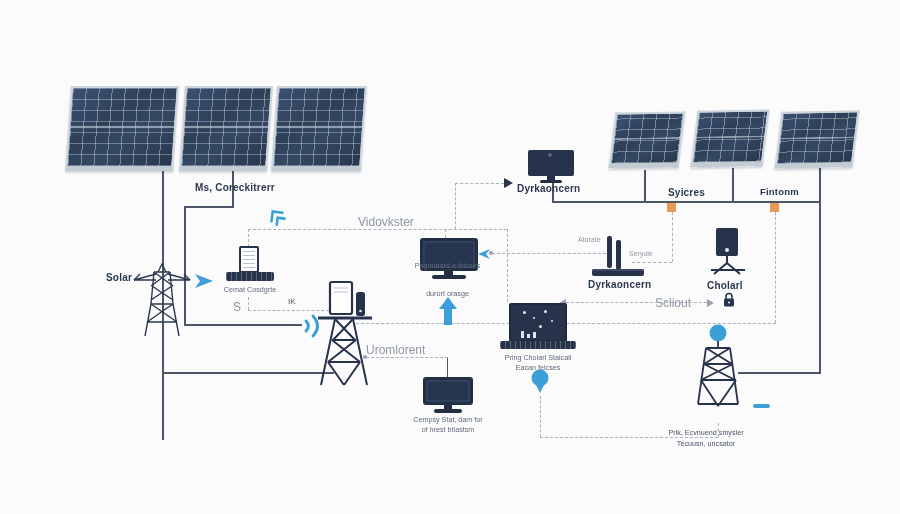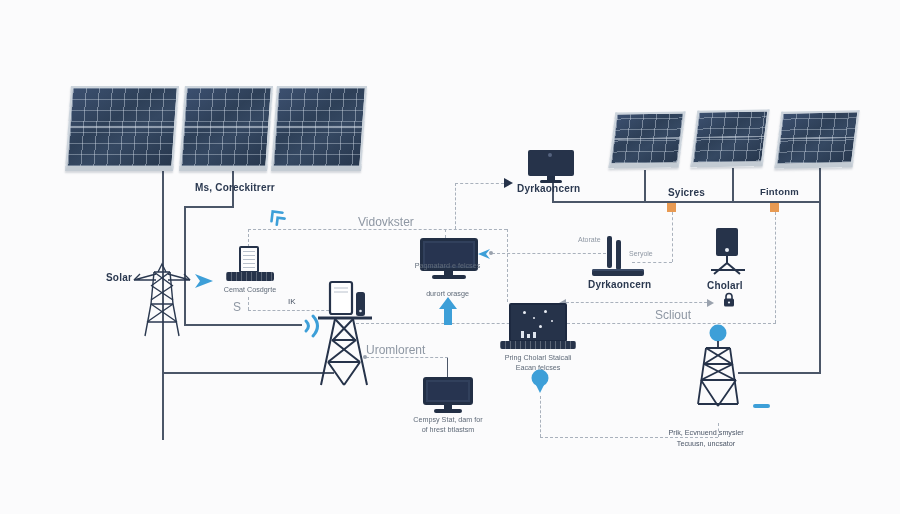--- a/index.html
+++ b/index.html
@@ -167,21 +167,21 @@
       <path d="M21 0 V7 M21 7 L8 18 M21 7 L34 18 M5 14 H39"></path>
     </g>
   </svg>
   <div class="lbl-bold" style="left:707px;top:280px">Cholarl</div>
 
   <svg style="left:720px;top:291px" width="18" height="17" viewBox="0 0 18 17">
     <path d="M6 8 V5.5 a3 3 0 0 1 6 0 V8" fill="none" stroke="#26334a" stroke-width="1.6"></path>
     <rect x="4" y="7.5" width="10" height="8" rx="1.5" fill="#26334a"></rect>
     <circle cx="9" cy="11.5" r="1.1" fill="#e8edf4"></circle>
   </svg>
-  <div class="lbl-sm" style="left:655px;top:308px">Scliout</div>
+  <div class="lbl-sm" style="left:655px;top:296px">Scliout</div>
 
   <svg style="left:301px;top:313px" width="24" height="26" viewBox="0 0 24 26">
     <g fill="none" stroke="#3d9fd8" stroke-width="3" stroke-linecap="round">
       <path d="M5 8 Q10 13 5 18"></path>
       <path d="M12 3 Q21 13 12 23"></path>
     </g>
   </svg>
   <svg style="left:316px;top:282px" width="58" height="106" viewBox="0 0 58 106">
     <rect x="14" y="0" width="22" height="32" rx="2" fill="#ffffff" stroke="#26334a" stroke-width="2.2"></rect>
     <line x1="18" y1="6" x2="32" y2="6" stroke="#b9c1cc" stroke-width="1"></line>

